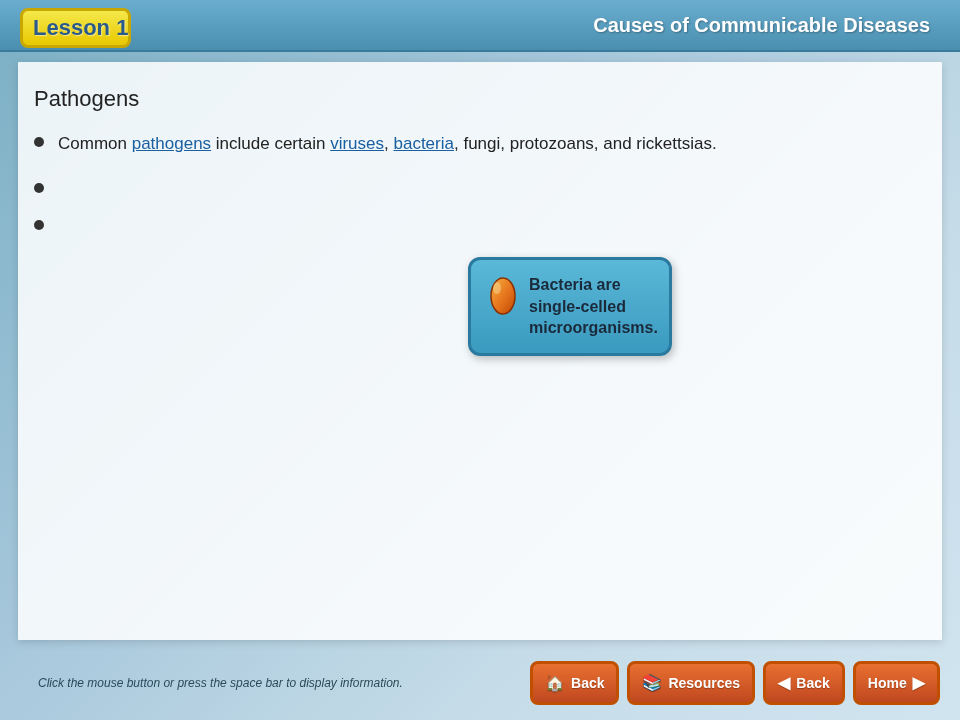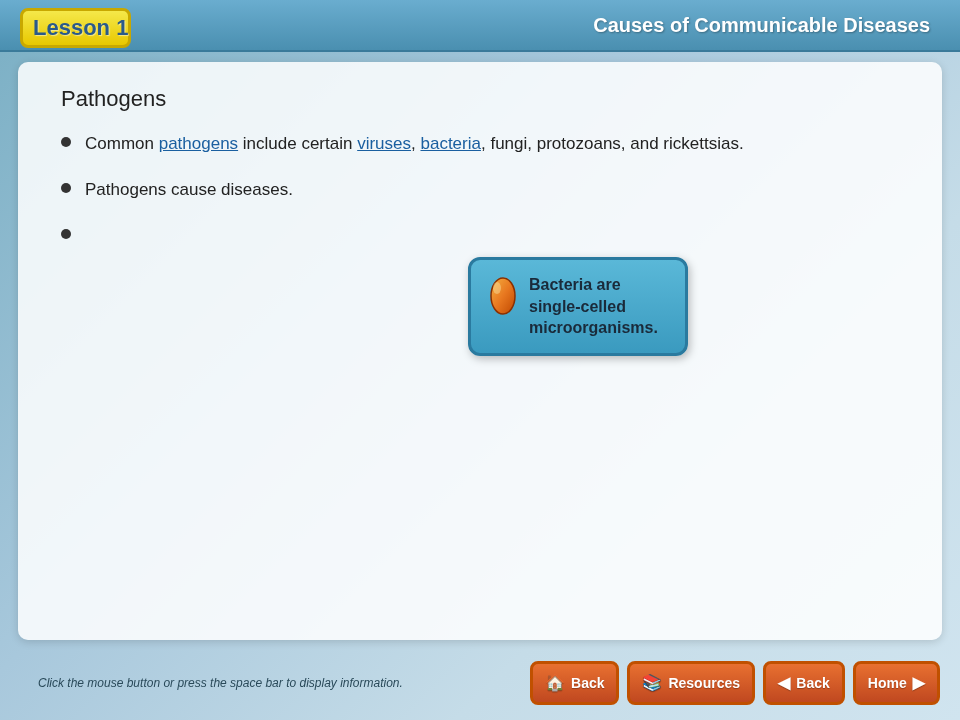--- a/index.html
+++ b/index.html
@@ -64,22 +64,22 @@
     }
 
     
     .main-content {
       position: absolute;
       top: 62px;
       left: 18px;
       right: 18px;
       bottom: 80px;
       background: rgba(255, 255, 255, 0.85);
-      border-radius: 10px;
-      padding: 24px 43px;
+      border-radius: 1px;
+      padding: 24px 16px;
       box-shadow: 0 2px 8px rgba(0,0,0,0.15);
     }
 
     .section-title {
       font-size: 22px;
       font-weight: normal;
       color: #222;
       margin-bottom: 20px;
     }
 
@@ -111,21 +111,21 @@
       color: #1a5fa0;
       text-decoration: underline;
       cursor: pointer;
     }
 
     
     .tooltip-popup {
       position: absolute;
       top: 195px;
       left: 450px;
-      width: 220px;
+      width: 204px;
       background: linear-gradient(180deg, #5ab8d8 0%, #3a9abf 100%);
       border: 3px solid #2a7a9f;
       border-radius: 12px;
       padding: 14px 16px;
       z-index: 20;
       box-shadow: 2px 3px 8px rgba(0,0,0,0.25);
     }
 
     .tooltip-inner {
       display: flex;
@@ -218,21 +218,20 @@
 
       <li>
         <span class="bullet-dot"></span>
         <span>
           Common <span class="link-text">pathogens</span> include certain <span class="link-text">viruses</span>, <span class="link-text">bacteria</span>, fungi, protozoans, and rickettsias.
         </span>
       </li>
 
       <li>
         <span class="bullet-dot"></span>
-        <span>Pathogens cause diseases.</span>
       </li>
 
       <li>
         <span class="bullet-dot"></span>
       </li>
     </ul>
 
     <div class="tooltip-popup">
       <div class="tooltip-inner">
 

